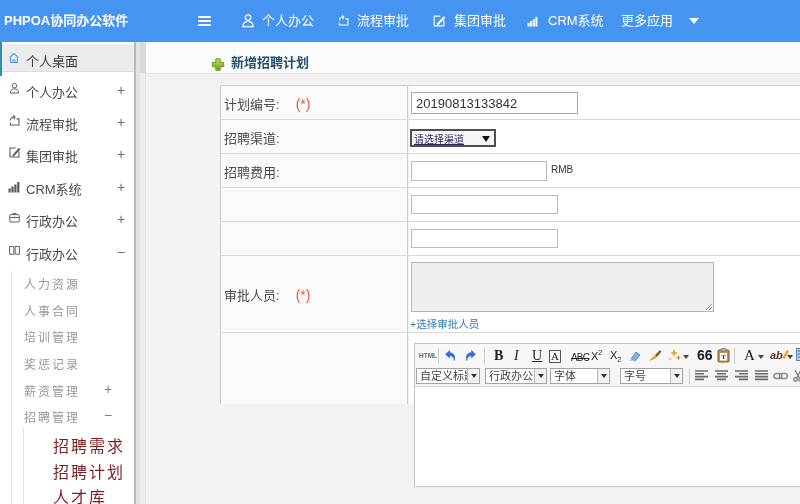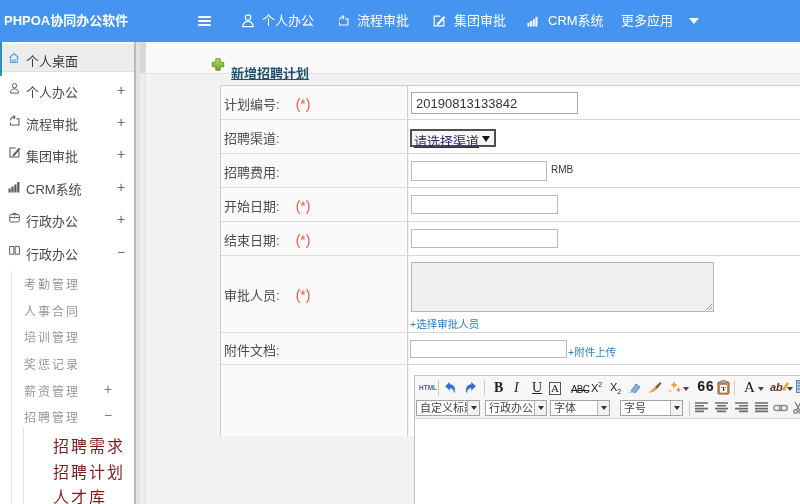--- a/index.html
+++ b/index.html
@@ -27,21 +27,21 @@
 .s3 { position:absolute; left:53px; font-size:16px; color:#7f1d1d; letter-spacing:2px; }
 .sicon { position:absolute; left:8px; width:13px; height:13px; }
 #sel { position:absolute; left:2px; top:44px; width:132px; height:28px; background:#ececec; border-bottom:1px solid #dedede; }
 #selbar { position:absolute; left:0; top:42px; width:2px; height:34px; background:#2e8fb4; }
 #vline2 { position:absolute; left:11px; top:271px; width:1px; height:233px; background:#e2e2e2; }
 #vline3 { position:absolute; left:23px; top:428px; width:1px; height:76px; background:#e2e2e2; }
 
 
 #main { position:absolute; left:146px; top:42px; width:654px; height:462px; background:#f2f2f2; }
 #titlebar { position:absolute; left:0; top:0; width:654px; height:32px; background:#fafafa; border-bottom:1px solid #e2e2e2; }
-#title { position:absolute; left:85px; top:21px; font-size:13px; font-weight:bold; color:#235271;text-decoration:underline; }
+#title { position:absolute; left:85px; top:10px; font-size:13px; font-weight:bold; color:#235271; }
 
 
 #ftable { position:absolute; left:74px; top:43px; width:580px; border-top:1px solid #cecece; border-left:1px solid #cecece; }
 .frow { position:relative; width:580px; border-bottom:1px solid #d9d9d9; }
 .lcell { position:absolute; left:0; top:0; bottom:0; width:187px; background:#fafafa; border-right:1px solid #cecece; }
 .lbl { position:absolute; left:3px; top:50%; transform:translateY(-50%); font-size:13px; color:#4c4c4c; white-space:nowrap; }
 .star { color:#e9573f; margin-left:16px; font-size:14px; }
 .ccell { position:absolute; left:188px; top:0; bottom:0; right:0; background:#fff; }
 .inp { position:absolute; background:#fff; border:1px solid #b9b9b9; }
 .note { position:absolute; font-size:13px; color:#333; }
@@ -159,21 +159,21 @@
       <span class="pm">+</span>
   </div>
   <div class="s1" style="top:244px">
     <svg class="sicon" viewBox="0 0 16 16">
         <path d="M2 3 L7.2 3 L7.2 12.6 L2 12.6 Z M8.8 3 L14 3 L14 12.6 L8.8 12.6 Z" fill="none" stroke="#5a5a5a" stroke-width="1.2"></path>
       </svg>
     <span class="txt">行政办公</span>
       <span class="pm">−</span>
   </div>
 
-  <div class="s2" style="top:275px">考勤管理</div>
+  <div class="s2" style="top:275px">人力资源</div>
   <div class="s2" style="top:302px">人事合同</div>
   <div class="s2" style="top:328px">培训管理</div>
   <div class="s2" style="top:355px">奖惩记录</div>
   <div class="s2" style="top:382px">薪资管理<span style="position:absolute;left:80px;top:-1px;color:#7d7d7d;font-size:14px">+</span></div>
   <div class="s2" style="top:408px">招聘管理<span style="position:absolute;left:80px;top:-1px;color:#7d7d7d;font-size:14px">−</span></div>
   <div class="s3" style="top:433px">招聘需求</div>
   <div class="s3" style="top:459px">招聘计划</div>
   <div class="s3" style="top:484px">人才库</div>
 
   <div id="main">
@@ -196,58 +196,49 @@
           <div class="ccell"></div>
         <div class="lbl">计划编号:<span class="star">(*)</span></div>
         <div class="inp" style="left:190px;top:6px;width:167px;height:22px;border-color:#a8a8a8"></div>
         <div class="note" style="left:195px;top:10px">20190813133842</div>
       </div>
       <div class="frow" style="height:34px">
         <div class="lcell"></div>
           <div class="ccell"></div>
         <div class="lbl">招聘渠道:</div>
         <div class="inp" style="left:189px;top:9px;width:86px;height:18px;border:2px solid #4f4f4f;background:#f6f6f6"></div>
-        <div class="note" style="left:193px;top:11px;font-size:13px;color:#2b2b66;text-decoration:underline">请选择渠道</div>
+        <div class="note" style="left:193px;top:11px;font-size:10px;color:#2b2b66;text-decoration:underline">请选择渠道</div>
         <div style="position:absolute;left:261px;top:16px;border-left:4px solid transparent;border-right:4px solid transparent;border-top:6px solid #111"></div>
       </div>
       <div class="frow" style="height:34px">
         <div class="lcell"></div>
           <div class="ccell"></div>
         <div class="lbl">招聘费用:</div>
         <div class="inp" style="left:190px;top:7px;width:136px;height:20px"></div>
         <div class="note" style="left:330px;top:10px;font-size:10px">RMB</div>
       </div>
       <div class="frow" style="height:34px">
         <div class="lcell"></div>
           <div class="ccell"></div>
-        <div class="lbl">开始日期:<span class="star">(*)</span></div>
         <div class="inp" style="left:190px;top:7px;width:147px;height:19px"></div>
       </div>
       <div class="frow" style="height:34px">
         <div class="lcell"></div>
           <div class="ccell"></div>
-        <div class="lbl">结束日期:<span class="star">(*)</span></div>
         <div class="inp" style="left:190px;top:7px;width:147px;height:19px"></div>
       </div>
       <div class="frow" style="height:77px">
         <div class="lcell"></div>
           <div class="ccell"></div>
         <div class="lbl">审批人员:<span class="star">(*)</span></div>
         <div class="inp" style="left:190px;top:6px;width:303px;height:50px;background:#efefef;border-color:#b5b5b5"></div>
         <svg style="position:absolute;left:484px;top:47px;width:8px;height:8px" viewBox="0 0 8 8">
             <path d="M1 7 L7 1 M4 7 L7 4" stroke="#999" stroke-width="1" fill="none"></path>
           </svg>
         <div class="blink" style="left:189px;top:60px">+选择审批人员</div>
-      </div>
-      <div class="frow" style="height:32px">
-        <div class="lcell"></div>
-          <div class="ccell"></div>
-        <div class="lbl">附件文档:</div>
-        <div class="inp" style="left:189px;top:7px;width:157px;height:18px"></div>
-        <div class="blink" style="left:347px;top:11px">+附件上传</div>
       </div>
       <div class="frow" style="height:71px;border-bottom:0">
         <div class="lcell"></div>
           <div class="ccell"></div>
         <div id="editor">
           <div id="tbar1">
             <div style="position:absolute;left:4px;top:8px;font-size:6.5px;font-weight:bold;color:#5a6b7d">HTML</div>
             <div class="tsep" style="left:23px"></div>
             <svg style="position:absolute;left:30px;top:6px;width:11px;height:12px" viewBox="0 0 11 12">
                 <path d="M4.5 0.5 L0.5 4.2 L4.5 8 L4.5 5.8 C7.2 5.8 8.8 7.3 9.2 10.5 C10.8 6 8.6 2.8 4.5 2.6 Z" fill="#2e6fd0" stroke="#2e6fd0" stroke-width="0.6"></path>
@@ -270,21 +261,21 @@
             <svg style="position:absolute;left:233px;top:5px;width:14px;height:13px" viewBox="0 0 14 13">
                 <path d="M1 12 C3 9 5 8 7 6 L9 8 C7 10 5 11 1 12 Z" fill="#e3a14c"></path>
                 <path d="M7 6 L12 1 L13.5 2.5 L9 8 Z" fill="#8b5a2b"></path>
               </svg>
             <svg style="position:absolute;left:252px;top:5px;width:14px;height:13px" viewBox="0 0 14 13">
                 <path d="M7 0 L8.2 3 L11 4 L8.2 5 L7 8 L5.8 5 L3 4 L5.8 3 Z" fill="#f0a030"></path>
                 <path d="M11.5 6 L12.3 8 L14 8.8 L12.3 9.6 L11.5 11.5 L10.7 9.6 L9 8.8 L10.7 8 Z" fill="#e88820"></path>
                 <path d="M3 8 L3.7 9.5 L5 10 L3.7 10.6 L3 12 L2.3 10.6 L1 10 L2.3 9.5 Z" fill="#f5b860"></path>
               </svg>
             <div style="position:absolute;left:268px;top:11px;border-left:3px solid transparent;border-right:3px solid transparent;border-top:4px solid #444"></div>
-            <div class="ti" style="left:282px;top:3px;font-family:Liberation Mono, monospace;font-weight:bold;font-size:14px;color:#1a1a1a">66</div>
+            <div class="ti" style="left:282px;top:3px;font-family:Liberation Sans, sans-serif;font-weight:bold;font-size:14px;color:#1a1a1a">66</div>
             <svg style="position:absolute;left:302px;top:4px;width:13px;height:15px" viewBox="0 0 13 15">
                 <rect x="1" y="2" width="11" height="12" rx="1" fill="#c88f4f" stroke="#8a5a28" stroke-width="1"></rect>
                 <rect x="4" y="0.5" width="5" height="3" rx="1" fill="#a9a9a9" stroke="#777" stroke-width="0.7"></rect>
                 <rect x="3" y="5" width="7" height="7.5" fill="#fff"></rect>
                 <text x="6.5" y="11.3" font-size="7" font-family="Liberation Serif" font-weight="bold" fill="#333" text-anchor="middle">T</text>
               </svg>
             <div class="tsep" style="left:319px"></div>
             <div class="ti" style="left:329px;top:3px;font-family:'Liberation Serif',serif;font-size:15px;color:#111">A</div>
             <div style="position:absolute;left:343px;top:11px;border-left:3px solid transparent;border-right:3px solid transparent;border-top:4px solid #444"></div>
             <div class="ti" style="left:355px;top:5px;font-size:11px;font-style:italic;font-weight:bold;color:#5b3226">ab</div>

